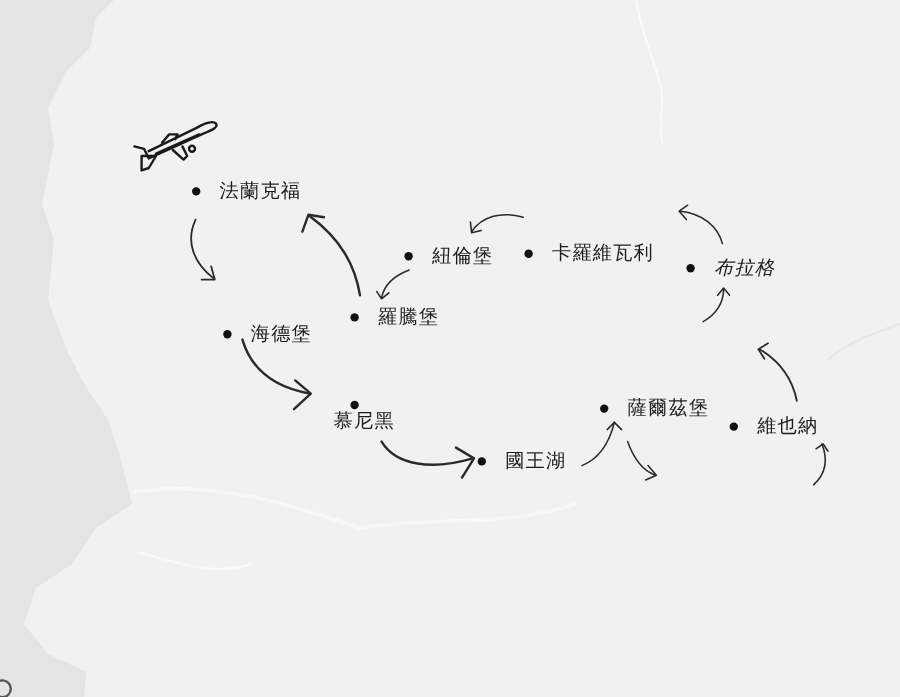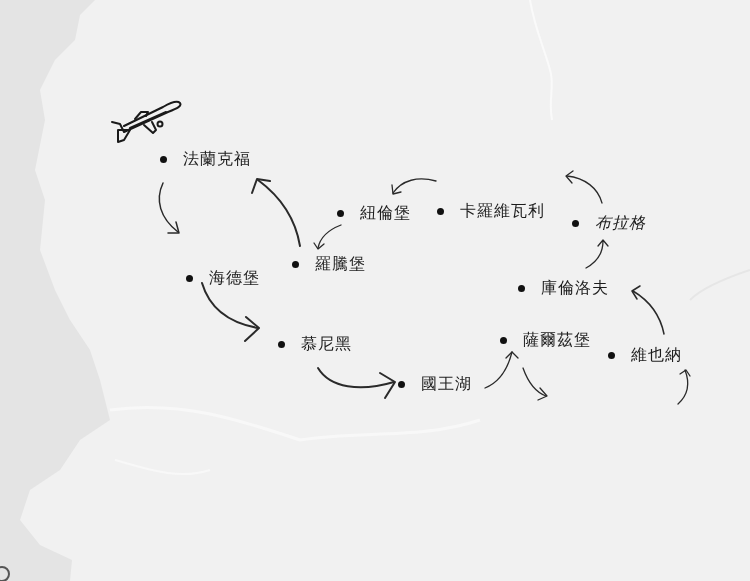--- a/index.html
+++ b/index.html
@@ -109,33 +109,29 @@
     <span class="label">紐倫堡</span>
   </div>
   <div class="stop" style="left:437px;top:171px;margin-top:30px;">
     <span class="dot"></span>
     <span class="label">卡羅維瓦利</span>
   </div>
   <div class="stop" style="left:572px;top:213px;font-style:italic;">
     <span class="dot"></span>
     <span class="label">布拉格</span>
   </div>
-  <div class="stop" style="left:518px;top:278px;">
-    <span class="dot"></span>
-    <span class="label">庫倫洛夫</span>
-  </div>
   <div class="stop" style="left:500px;top:330px;">
     <span class="dot"></span>
     <span class="label">薩爾茲堡</span>
   </div>
   <div class="stop" style="left:608px;top:345px;">
     <span class="dot"></span>
     <span class="label">維也納</span>
   </div>
-  <div class="stop" style="left:278px;top:334px;">
+  <div class="stop" style="left:278px;top:334px;flex-direction:column;">
     <span class="dot"></span>
     <span class="label">慕尼黑</span>
   </div>
   <div class="stop" style="left:398px;top:374px;align-items:center;">
     <span class="dot"></span>
     <span class="label">國王湖</span>
   </div>
 
   <div class="corner-mark"></div>
 </div>

